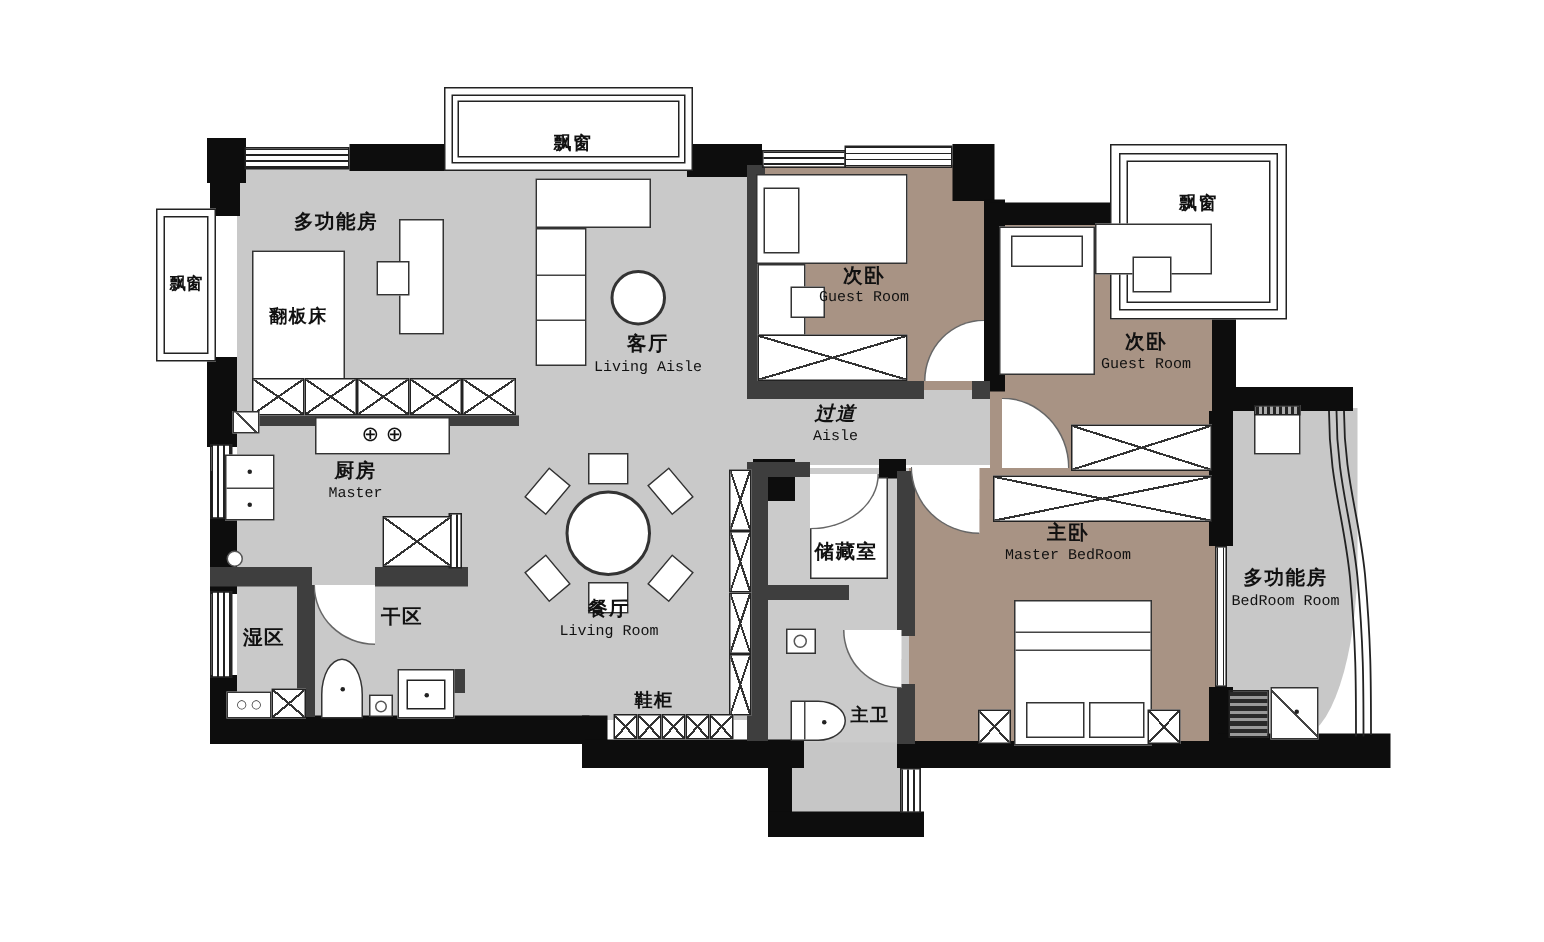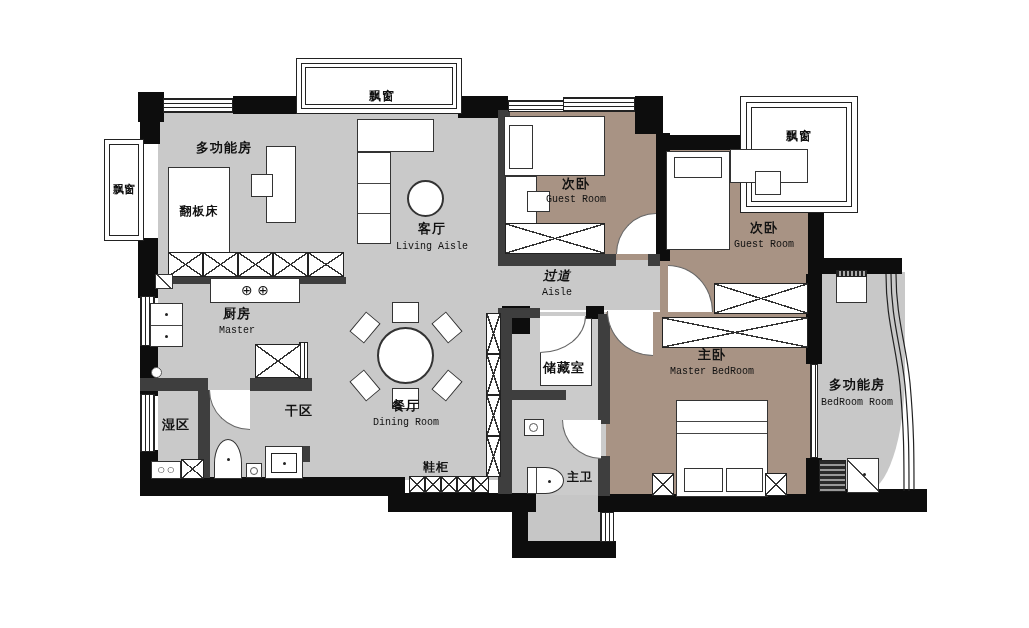--- a/index.html
+++ b/index.html
@@ -237,21 +237,21 @@
   <div class="lz" style="left:764px;top:228px;">次卧</div>
   <div class="le" style="left:764px;top:244px;">Guest Room</div>
   <div class="lz" style="left:557px;top:276px;font-style:italic;">过道</div>
   <div class="le" style="left:557px;top:292px;">Aisle</div>
   <div class="lz" style="left:237px;top:314px;">厨房</div>
   <div class="le" style="left:237px;top:330px;">Master</div>
   <div class="lz" style="left:564px;top:368px;">储藏室</div>
   <div class="lz" style="left:712px;top:355px;">主卧</div>
   <div class="le" style="left:712px;top:371px;">Master BedRoom</div>
   <div class="lz" style="left:406px;top:406px;">餐厅</div>
-  <div class="le" style="left:406px;top:422px;">Dining Room</div>
-  <div class="lz" style="left:299px;top:411px;">干区</div>
+  <div class="le" style="left:406px;top:422px;">Living Room</div>
+  <div class="lz" style="left:268px;top:411px;">干区</div>
   <div class="lz" style="left:176px;top:425px;">湿区</div>
   <div class="lz" style="left:436px;top:467px;font-size:12px;">鞋柜</div>
   <div class="lz" style="left:580px;top:477px;font-size:12px;">主卫</div>
   <div class="lz" style="left:857px;top:385px;">多功能房</div>
   <div class="le" style="left:857px;top:402px;">BedRoom Room</div>
 
 </div>
 
 </body></html>

